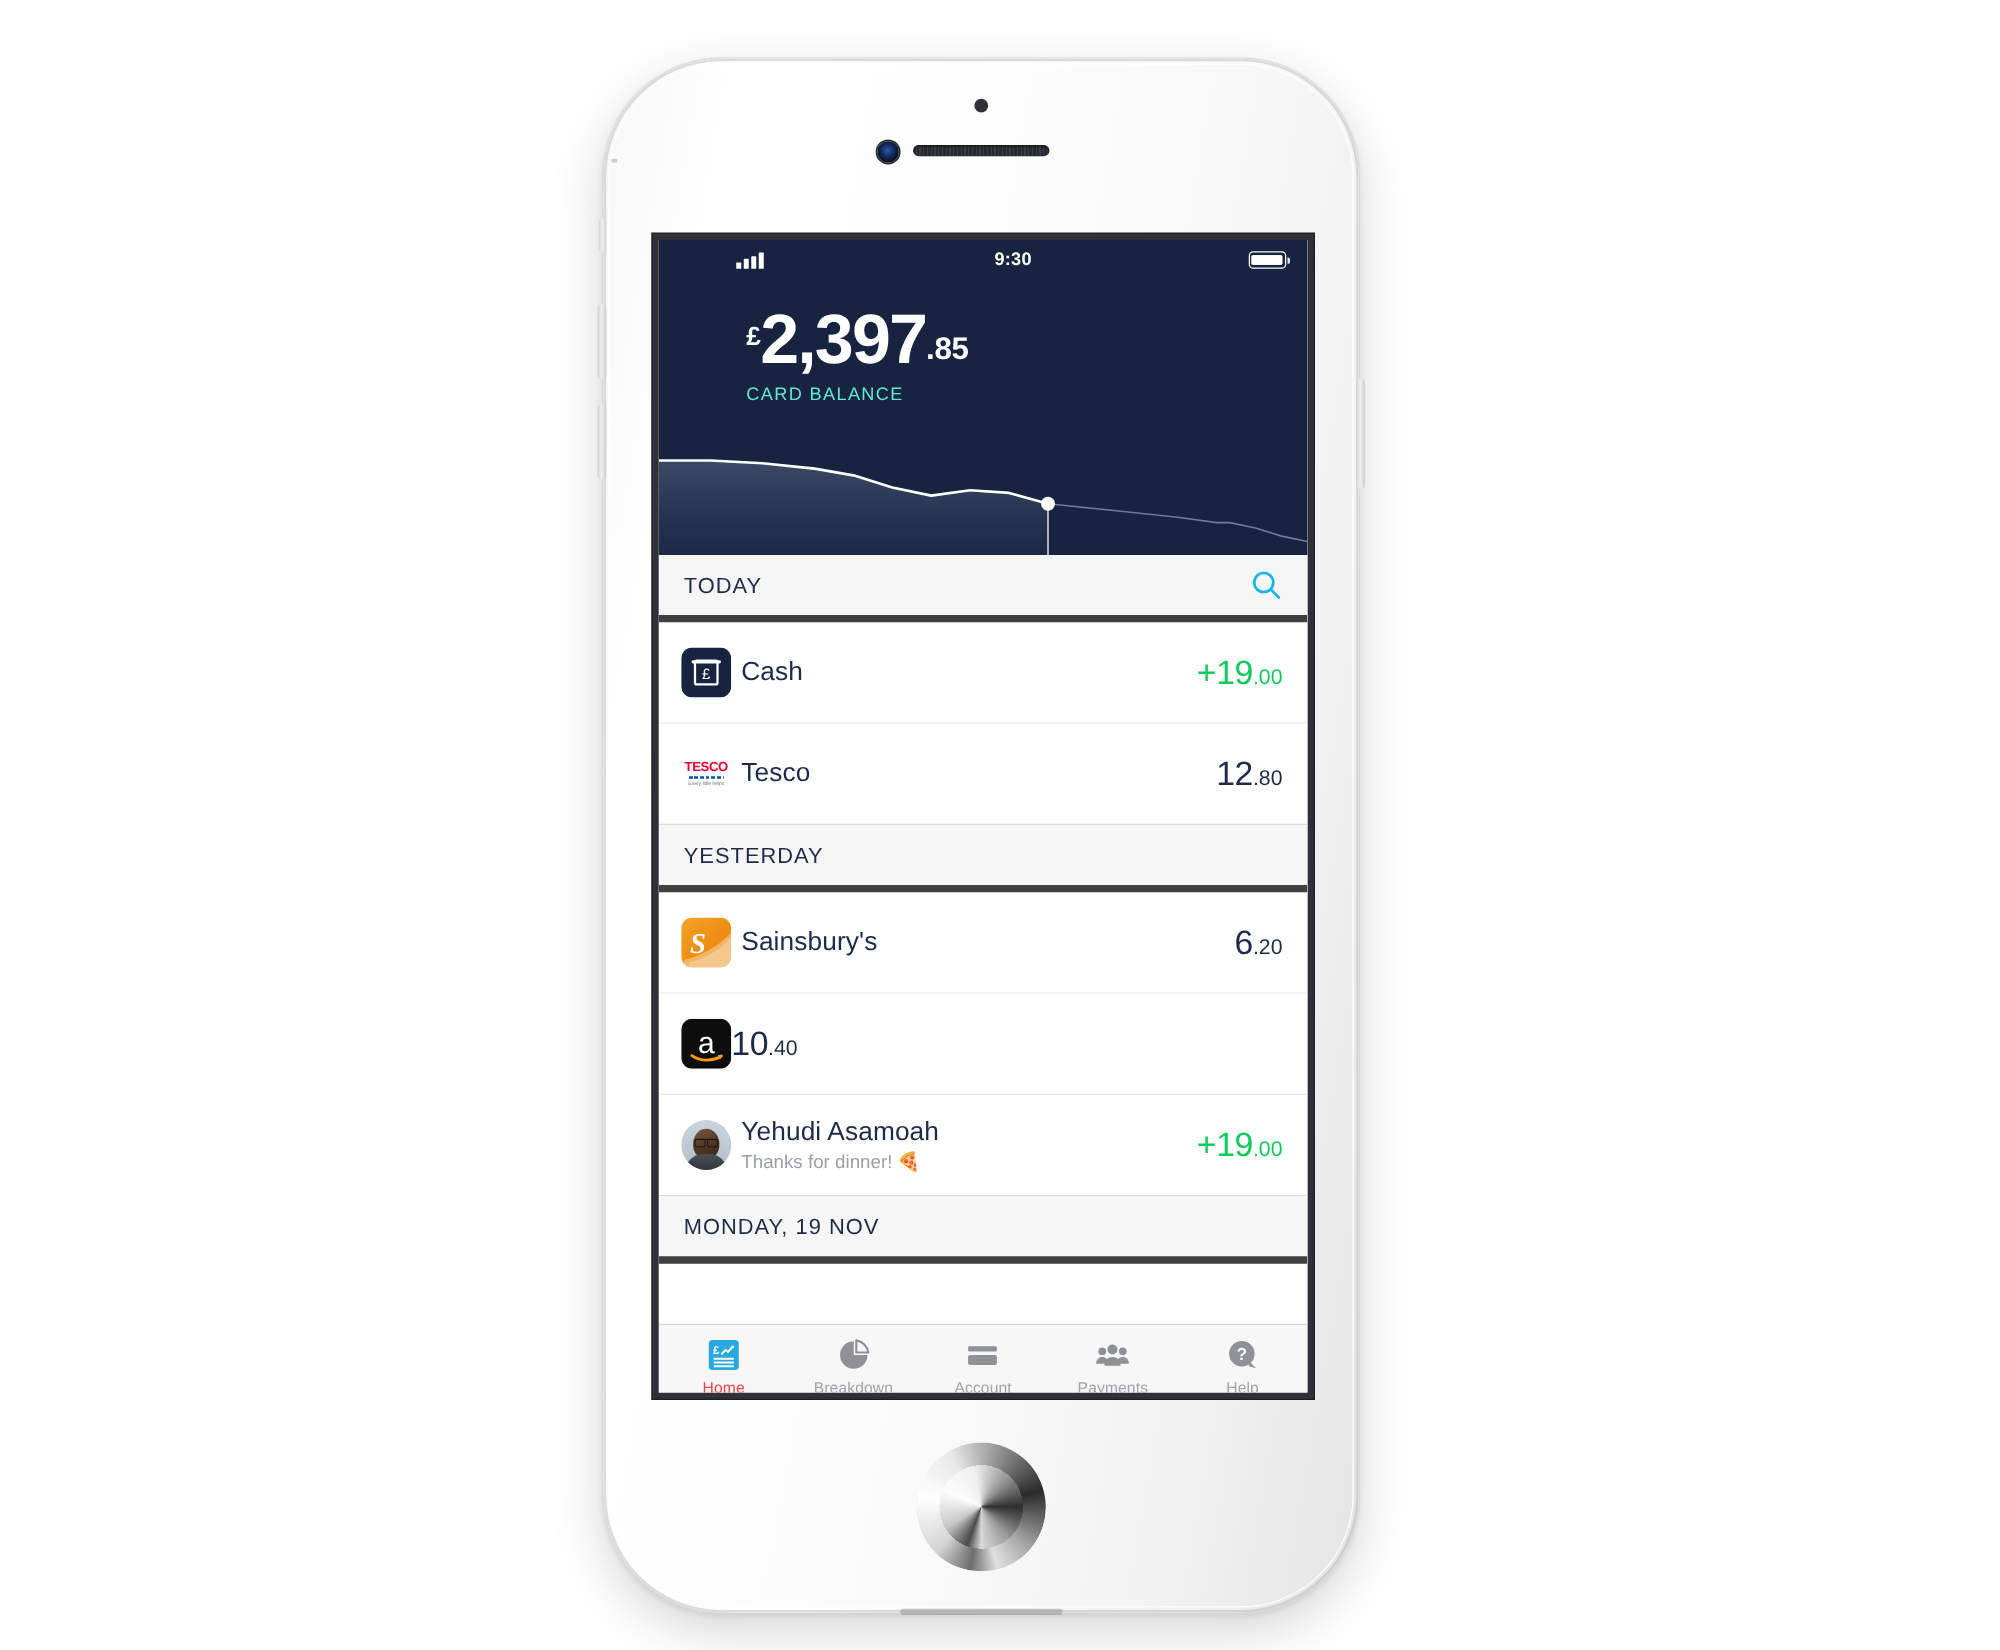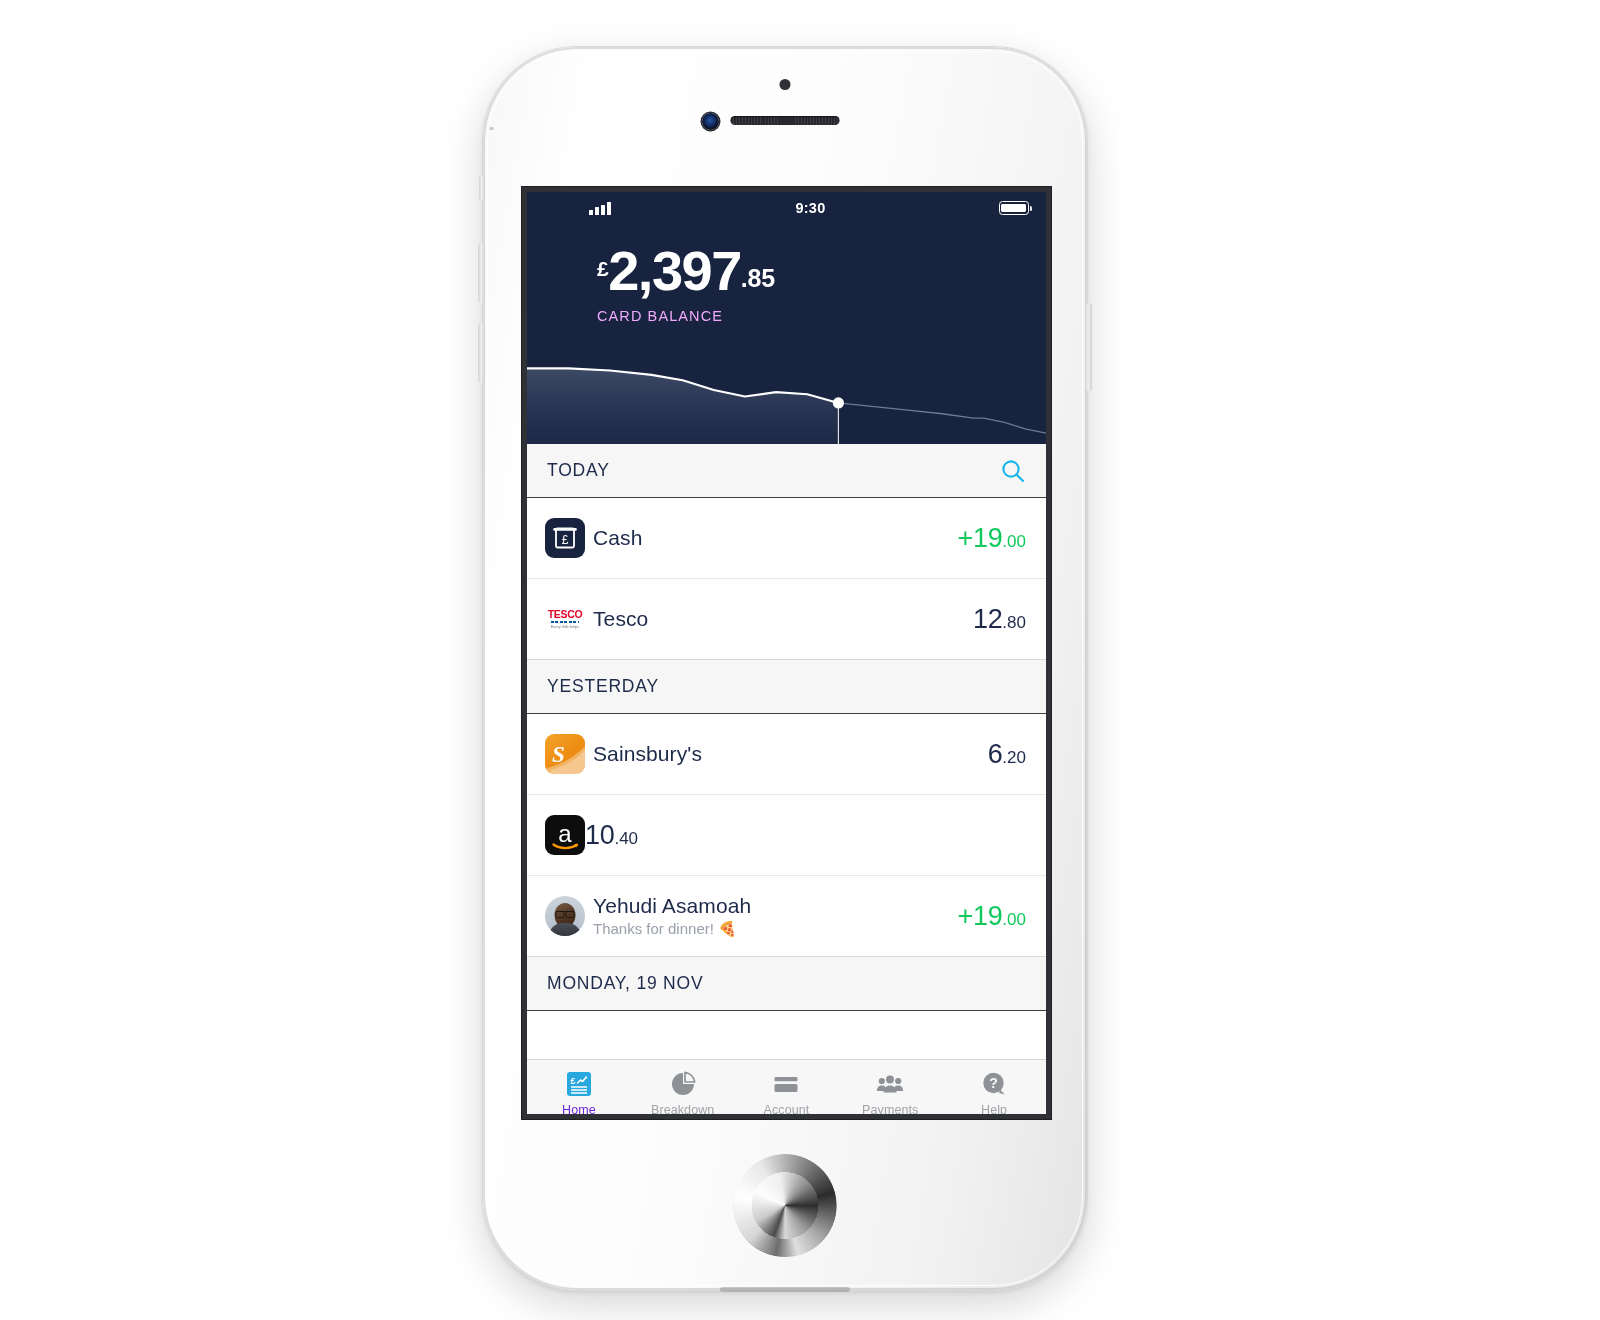--- a/index.html
+++ b/index.html
@@ -143,33 +143,33 @@
 
   .amounts { display: flex; padding: 14px 22px 0 22px; }
   .amt-block { flex: 1; }
   .amt-block.right { text-align: right; }
   .amt-line { color: #ffffff; white-space: nowrap; font-weight: 700; }
   .cur { font-size: 21px; vertical-align: 14px; letter-spacing: -.5px; }
   .big { font-size: 56px; letter-spacing: -1.5px; }
   .dec { font-size: 25px; vertical-align: 3px; letter-spacing: -.2px; }
   .amt-label {
     margin-top: 5px;
-    font-size: 14.5px; letter-spacing: 1.1px; color: #f0abfc; font-weight: 400;
+    font-size: 14.5px; letter-spacing: 1.1px; color: #5eead4; font-weight: 400;
   }
 
   .chart { position: absolute; left: 0; right: 0; bottom: 0; height: 108px; }
 
   
   .txlist { height: 615px; background: #ffffff; overflow: hidden; }
 
   .sechead {
     height: 54px; background: #f6f6f6;
     display: flex; align-items: center; justify-content: space-between;
     padding: 0 20px;
-    border-bottom: 1px solid #404040;
+    border-bottom: 6px solid #404040;
   }
   .sechead-title {
     font-size: 17.5px; letter-spacing: .8px; color: #1d2a4a; font-weight: 400;
   }
   .search-ico { width: 26px; height: 26px; display:block; }
 
   .row {
     height: 81px; display: flex; align-items: center;
     padding: 0 20px 0 18px; background: #fff;
     border-bottom: 1px solid #e9e9e9;
@@ -240,21 +240,21 @@
 
   
   .tabbar {
     height: 73px; background: #f7f7f7;
     border-top: 1px solid #d6d6d6;
     display: flex; align-items: flex-start; padding-top: 9px;
   }
   .tab { flex: 1; display: flex; flex-direction: column; align-items: center; gap: 4px; }
   .tab-ico { width: 30px; height: 30px; display: block; }
   .tab-lbl { font-size: 12.5px; color: #a0a3a8; letter-spacing: .1px; }
-  .tab.active .tab-lbl { color: #6d28d9; }
+  .tab.active .tab-lbl { color: #ef4444; }
 </style>
 </head>
 <body>
 
 <div id="stage">
 
   <div class="phone">
     <div class="phone-rim"></div>
     <div class="phone-inner-edge"></div>
 

